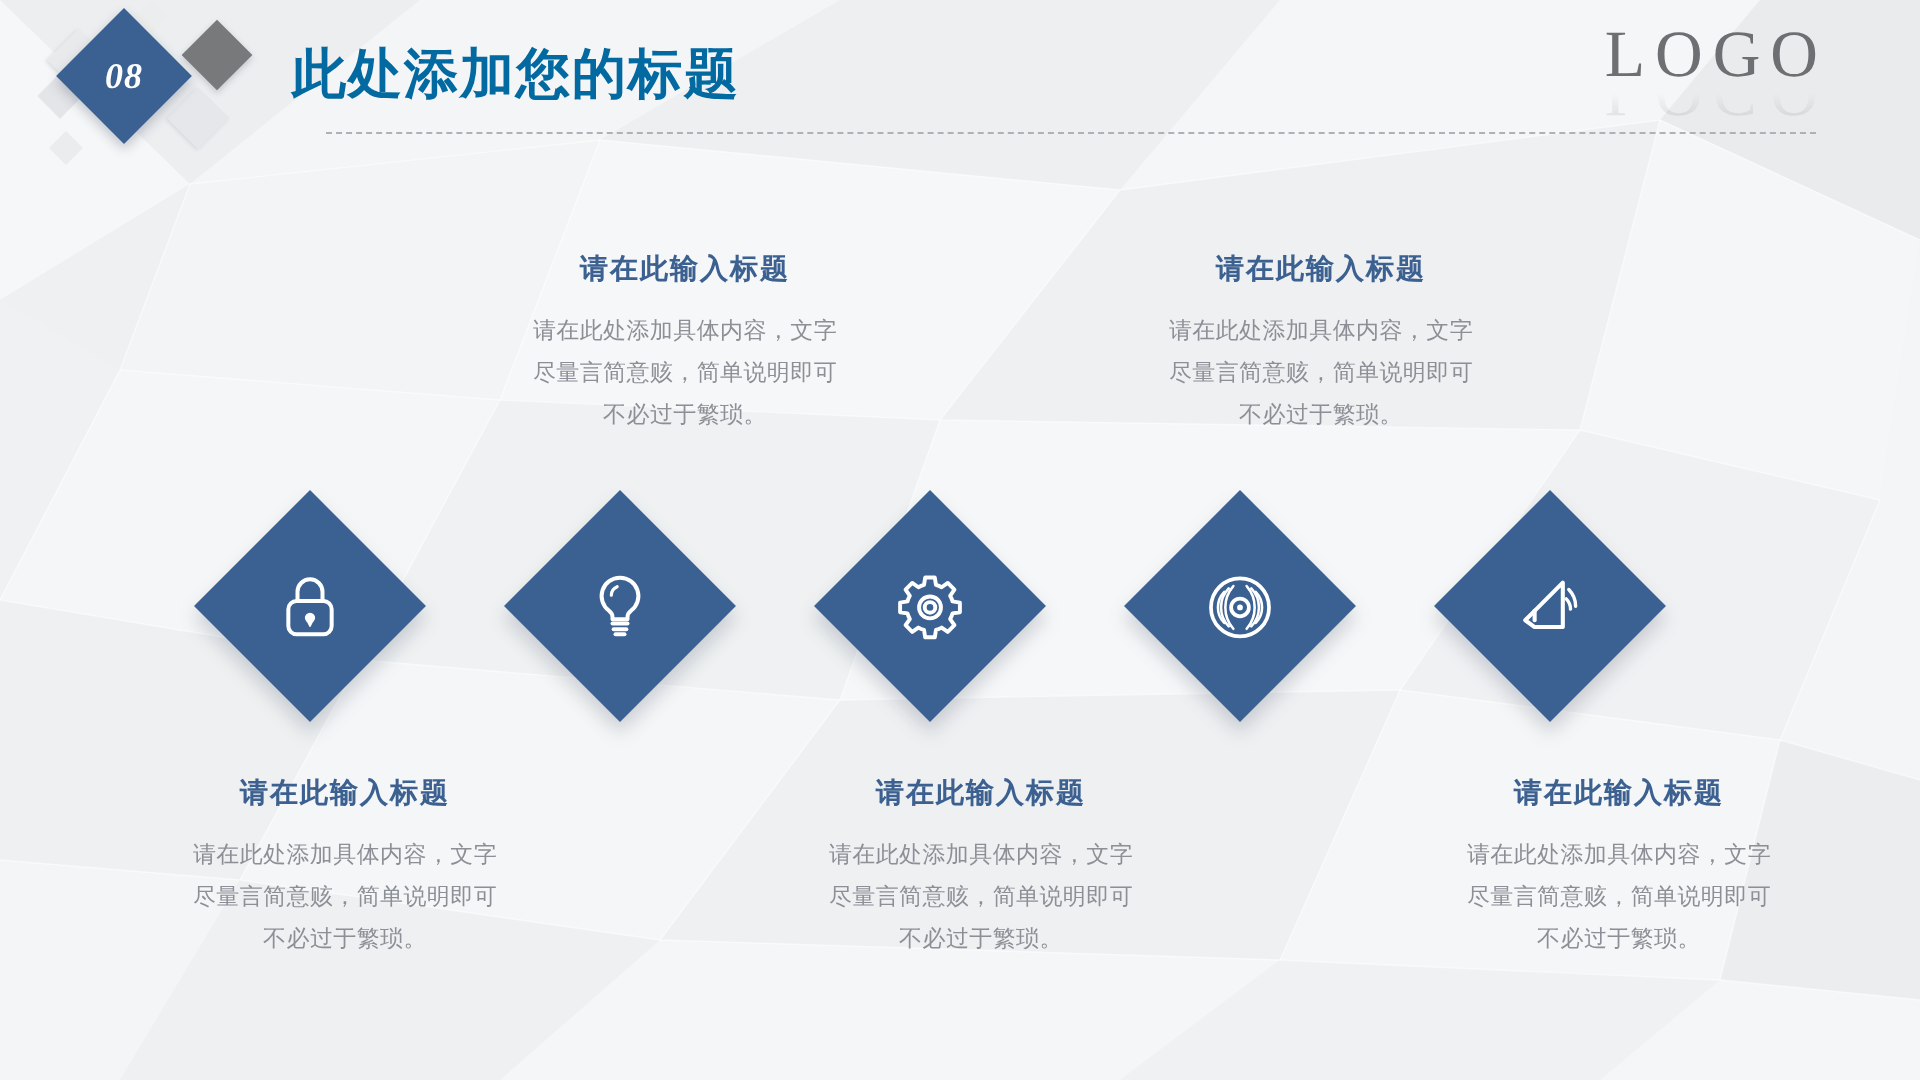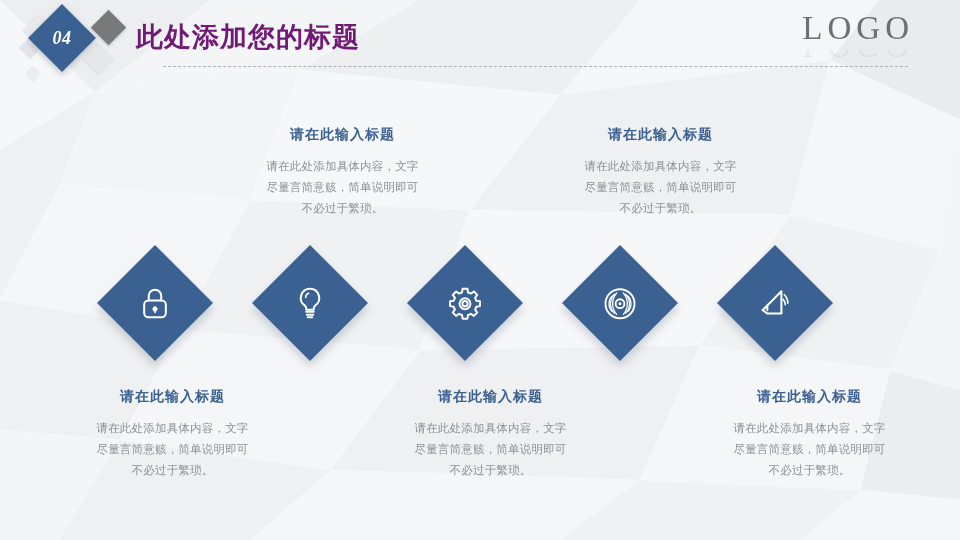--- a/index.html
+++ b/index.html
@@ -45,23 +45,23 @@
     background:#77797b;
     box-shadow:1px 1px 3px rgba(100,105,115,.3);
   }
   .dia-l1 { left:28px; top:19px; width:22px; height:22px; background:#e9eaec; box-shadow:0 1px 2px rgba(140,145,155,.25); }
   .dia-l2 { left:22px; top:40px; width:16px; height:16px; background:#e4e5e8; }
   .dia-l3 { left:88px; top:48px; width:22px; height:22px; background:#e6e7ea; box-shadow:0 1px 2px rgba(140,145,155,.2); }
   .dia-l4 { left:27px; top:68px; width:12px; height:12px; background:#ebecee; }
   .dia-l5 { left:70px; top:2px;  width:12px; height:12px; background:#eceded; }
 
   .slide-title {
-    position:absolute; left:136px; top:19px;
+    position:absolute; left:146px; top:19px;
     font-size:27px; font-weight:bold;
-    color:#701a75;
+    color:#0369a1;
     letter-spacing:1px;
     white-space:nowrap;
   }
 
   .title-rule {
     position:absolute; left:163px; top:66px; width:745px; height:0;
     border-top:1px dashed #aeb2b8;
   }
 
   
@@ -176,21 +176,21 @@
 <div class="header">
 
   <div class="deco-cluster">
     <div class="dia dia-l5"></div>
     <div class="dia dia-l1"></div>
     <div class="dia dia-l2"></div>
     <div class="dia dia-l3"></div>
     <div class="dia dia-l4"></div>
     <div class="dia dia-gray"></div>
     <div class="dia dia-main"></div>
-    <div class="dia-num">04</div>
+    <div class="dia-num">08</div>
   </div>
 
   <div class="slide-title">此处添加您的标题</div>
 
   <div class="title-rule"></div>
 
   <div class="logo-wrap">
     <div class="logo-text">LOGO</div>
     <div class="logo-reflect">LOGO</div>
   </div>

